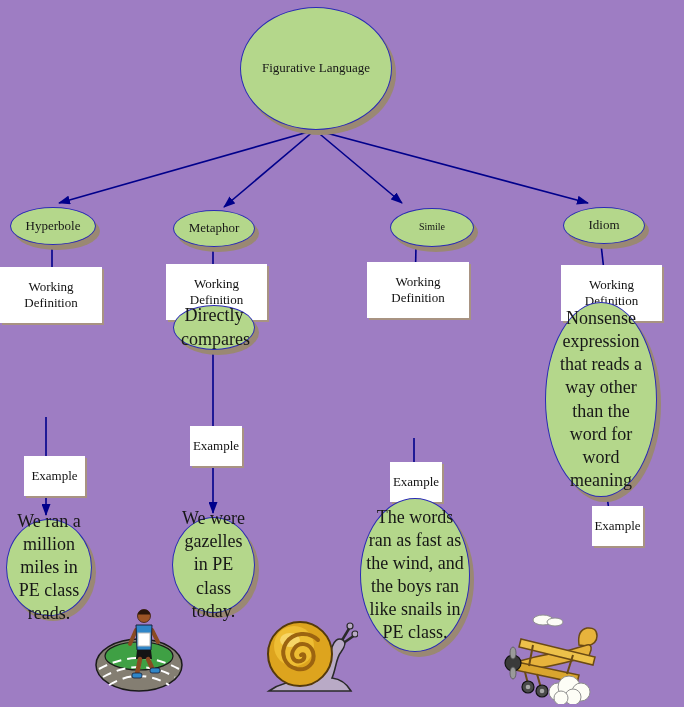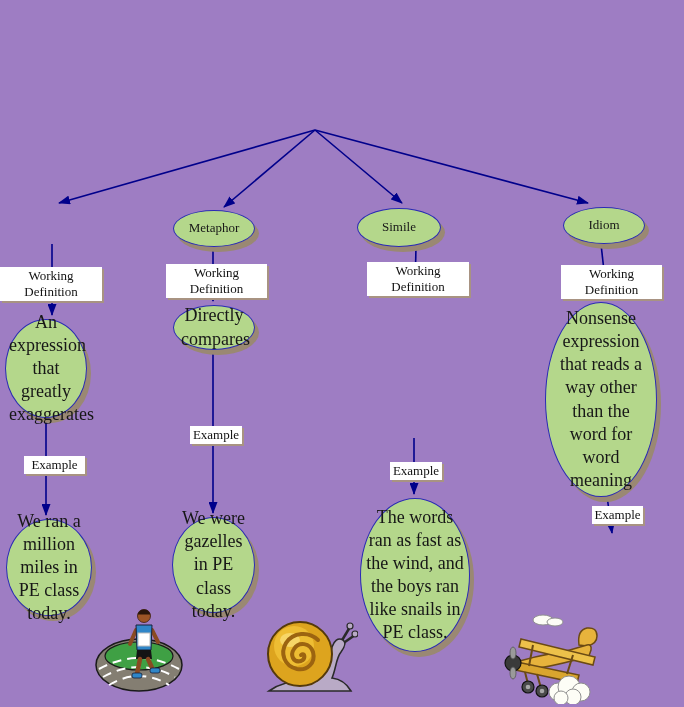--- a/index.html
+++ b/index.html
@@ -10,21 +10,21 @@
     position:absolute;border-radius:50%;
     background:#b4d78b;border:1px solid #2a2ab5;
     box-shadow:4px 5px 0 #9a8873;
     display:flex;align-items:center;justify-content:center;
     text-align:center;color:#171717;font-size:18px;line-height:1.28;
   }
   .node .node-text{display:block;}
   .tag{
     position:absolute;background:#ffffff;color:#111;
     font-size:13px;line-height:16px;text-align:center;
-    padding:1px 2px;box-shadow:2px 2px 0 #a89382;
+    padding:12px 2px;box-shadow:2px 2px 0 #a89382;
   }
   .clipart{position:absolute;}
 </style>
 </head>
 <body>
 
 <div class="stage">
 
   <svg class="wires" width="684" height="707" viewBox="0 0 684 707">
     <defs>
@@ -105,43 +105,46 @@
       <g fill="#fdfdf6" stroke="#8f8f8f" stroke-width="1">
         <circle cx="55" cy="80" r="9"></circle>
         <circle cx="66" cy="75" r="11"></circle>
         <circle cx="78" cy="80" r="9"></circle>
         <circle cx="70" cy="85" r="8"></circle>
         <circle cx="58" cy="86" r="7"></circle>
       </g>
     </svg>
   </div>
 
+  <div class="node" style="left:240px;top:7px;width:150px;height:121px;font-size:13px">
+    <span class="node-text">Figurative Language</span>
+  </div>
 
+  <div class="node" style="left:10px;top:207px;width:84px;height:36px;font-size:13px">
+    <span class="node-text">Hyperbole</span>
+  </div>
   <div class="tag" style="left:0px;top:267px;width:98px">Working Definition</div>
-  <div class="node" style="left:5px;top:319px;width:80px;height:97px">
-    <span class="node-text" style="width:74px">An expression that greatly exaggerates</span>
-  </div>
   <div class="tag" style="left:24px;top:456px;width:57px">Example</div>
   <div class="node" style="left:6px;top:519px;width:84px;height:95px">
-    <span class="node-text" style="width:70px">We ran a million miles in PE class today.</span>
+    <span class="node-text" style="width:70px">We ran a million miles in PE class reads.</span>
   </div>
 
   <div class="node" style="left:173px;top:210px;width:80px;height:35px;font-size:13px">
     <span class="node-text">Metaphor</span>
   </div>
   <div class="tag" style="left:166px;top:264px;width:97px">Working Definition</div>
   <div class="node" style="left:173px;top:305px;width:80px;height:43px">
     <span class="node-text" style="width:66px">Directly compares</span>
   </div>
   <div class="tag" style="left:190px;top:426px;width:48px">Example</div>
   <div class="node" style="left:172px;top:517px;width:81px;height:94px">
     <span class="node-text" style="width:70px">We were gazelles in PE class today.</span>
   </div>
 
-  <div class="node" style="left:357px;top:208px;width:82px;height:37px;font-size:13px">
+  <div class="node" style="left:390px;top:208px;width:82px;height:37px;font-size:10px">
     <span class="node-text">Simile</span>
   </div>
   <div class="tag" style="left:367px;top:262px;width:98px">Working Definition</div>
   <div class="tag" style="left:390px;top:462px;width:48px">Example</div>
   <div class="node" style="left:360px;top:498px;width:108px;height:152px">
     <span class="node-text" style="width:98px">The words ran as fast as the wind, and the boys ran like snails in PE class.</span>
   </div>
 
   <div class="node" style="left:563px;top:207px;width:80px;height:35px;font-size:13px">
     <span class="node-text">Idiom</span>

